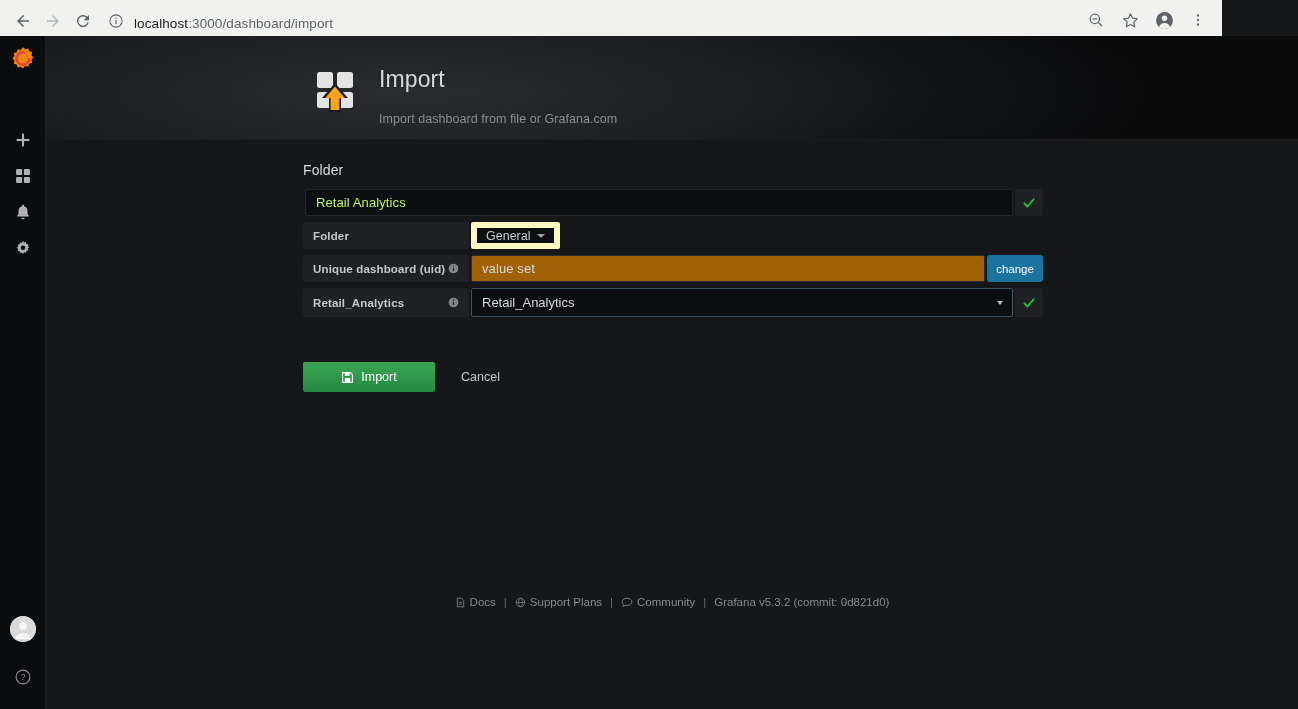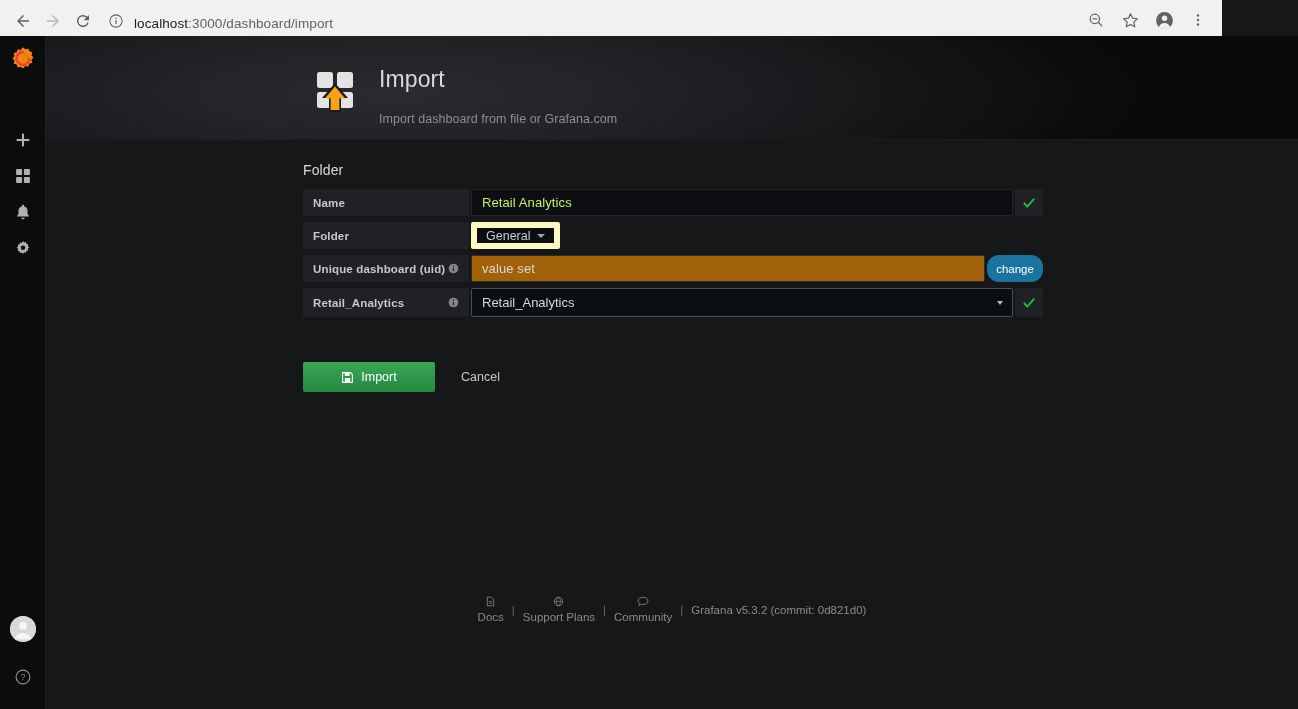--- a/index.html
+++ b/index.html
@@ -145,21 +145,21 @@
     padding: 0 9px;
     font-size: 12.5px; color: #c9cacb;
     cursor: pointer;
   }
   .caret { width: 0; height: 0; border-left: 4px solid transparent; border-right: 4px solid transparent; border-top: 4px solid #9fa0a2; }
 
   .change-btn {
     width: 56px; flex: 0 0 56px;
     margin-left: 2px;
     background: #1b73a0;
-    border-radius: 12px;
+    border-radius: 3px;
     display: flex; align-items: center; justify-content: center;
     font-size: 11.5px; color: #ffffff;
     cursor: pointer;
   }
 
   .select-focus {
     flex: 1 1 auto;
     background: #0c0e11;
     border: 1px solid #41535f;
     border-radius: 2px;
@@ -191,21 +191,21 @@
   }
 
   
   .footer {
     position: absolute; left: 46px; top: 596px;
     width: 1252px;
     display: flex; align-items: center; justify-content: center;
     gap: 5px;
     font-size: 11.5px; color: #8a8a8a;
   }
-  .footer a { color: #8a8a8a; text-decoration: none; display: inline-flex; align-items: center; gap: 4px; flex-direction: column; }
+  .footer a { color: #8a8a8a; text-decoration: none; display: inline-flex; align-items: center; gap: 4px; }
   .footer .sep { color: #6a6a6a; margin: 0 3px; }
 </style>
 </head>
 <body>
 
 <div class="browser-bar">
   <div class="nav-btn">
     <svg width="18" height="18" viewBox="0 0 24 24">
       <path d="M20 11H7.8l5.6-5.6L12 4l-8 8 8 8 1.4-1.4L7.8 13H20z" fill="#5f6368"></path>
     </svg>
@@ -339,23 +339,20 @@
     </div>
   </div>
 </div>
 
 <div class="content">
   <div class="form-wrap">
 
     <div class="section-title">Folder</div>
 
     <div class="form-row">
-      <div class="row-label">
-        <span class="lbl">Name</span>
-      </div>
       <div class="text-input">
         <span>Retail Analytics</span>
       </div>
       <div class="check-box">
         <svg width="14" height="14" viewBox="0 0 24 24">
           <path d="M4 12.6l5.2 5.4L20 5.6" fill="none" stroke="#20c040" stroke-width="3.2" stroke-linecap="round" stroke-linejoin="round"></path>
         </svg>
       </div>
     </div>
 

